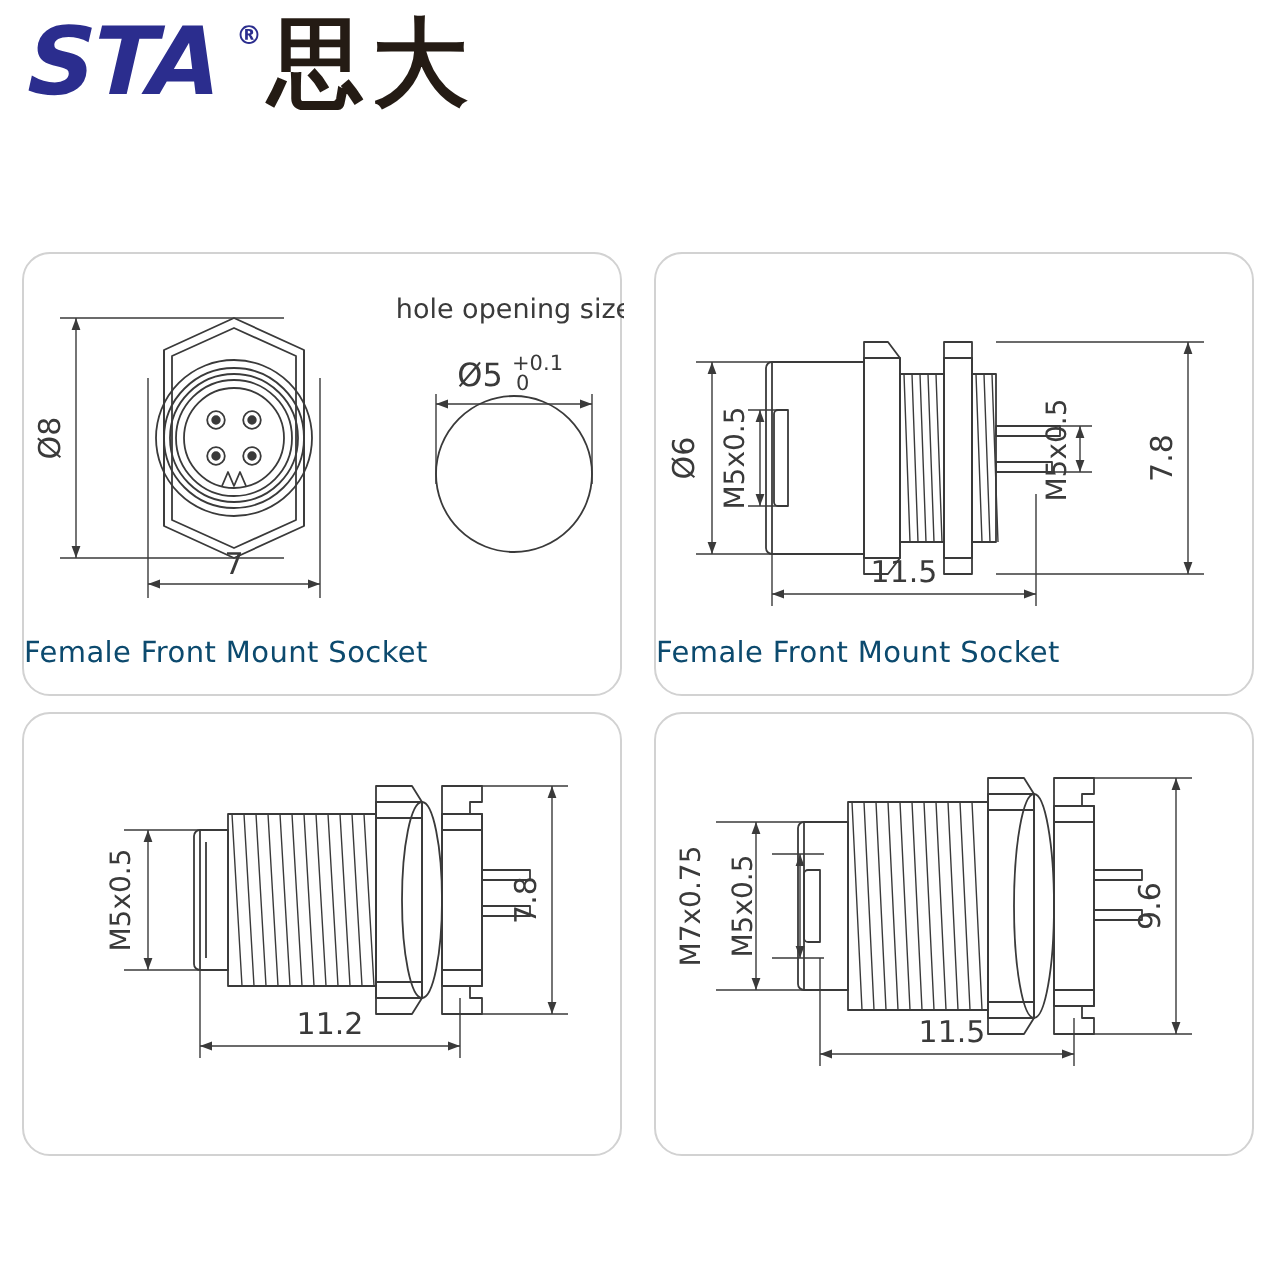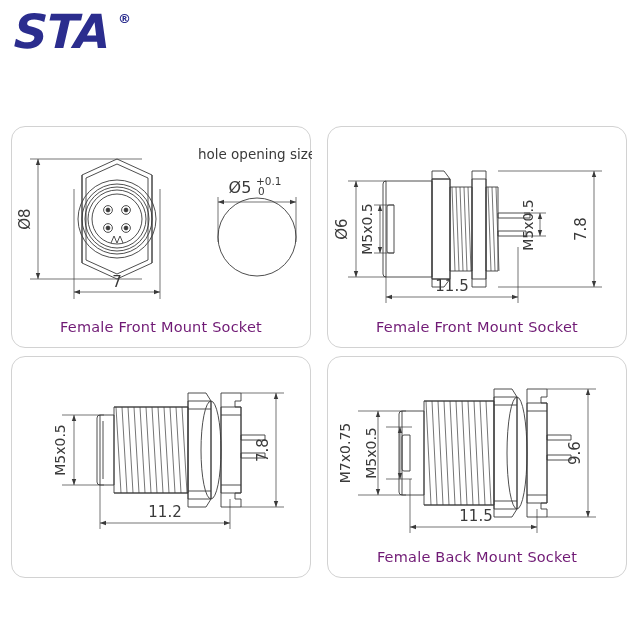--- a/index.html
+++ b/index.html
@@ -62,40 +62,41 @@
   }
   #panel-1 { left: 11px;  top: 126px; width: 300px; height: 222px; }
   #panel-2 { left: 327px; top: 126px; width: 300px; height: 222px; }
   #panel-3 { left: 11px;  top: 356px; width: 300px; height: 222px; }
   #panel-4 { left: 327px; top: 356px; width: 300px; height: 222px; }
 
   .panel-caption {
     position: absolute;
     left: 0; bottom: 12px;
     width: 100%;
-    text-align: center;
+    text-align: left;
     font-size: 14.5px;
-    color: #701a75;
+    color: #0c4a6e;
     letter-spacing: 0.2px;
   }
   .drawing {
     position: absolute;
     left: 0; top: 0;
     width: 300px; height: 185px;
   }
   .drawing svg { display: block; }
 </style>
 </head>
 <body>
 
 <div id="page">
 
   <div id="logo-bar">
     <div id="logo-sta">STA</div>
     <div id="logo-reg">®</div>
+    <div id="logo-cn">思大</div>
   </div>
 
   <div class="panel" id="panel-1">
     <div class="drawing">
       <svg width="300" height="185" viewBox="0 0 300 185" xmlns="http://www.w3.org/2000/svg">
         <g fill="none" stroke="#3a3a3a" stroke-width="0.9" stroke-linejoin="round">
 
           <line x1="18" y1="32" x2="130" y2="32" stroke-width="0.7"></line>
           <line x1="18" y1="152" x2="130" y2="152" stroke-width="0.7"></line>
           <line x1="26" y1="32" x2="26" y2="152" stroke-width="0.7"></line>
@@ -348,16 +349,15 @@
 
         <text x="22" y="96" font-size="14" fill="#3a3a3a" font-family="DejaVu Sans, Liberation Sans, sans-serif" text-anchor="middle" transform="rotate(-90 22 96)">M7x0.75</text>
 
         <text x="48" y="96" font-size="14" fill="#3a3a3a" font-family="DejaVu Sans, Liberation Sans, sans-serif" text-anchor="middle" transform="rotate(-90 48 96)">M5x0.5</text>
 
         <text x="252" y="96" font-size="15" fill="#3a3a3a" font-family="DejaVu Sans, Liberation Sans, sans-serif" text-anchor="middle" transform="rotate(-90 252 96)">9.6</text>
 
         <text x="148" y="164" font-size="15" fill="#3a3a3a" font-family="DejaVu Sans, Liberation Sans, sans-serif" text-anchor="middle">11.5</text>
       </svg>
     </div>
-    <div class="panel-caption">Female Back Mount Socket</div>
   </div>
 
 </div>
 
 </body></html>

